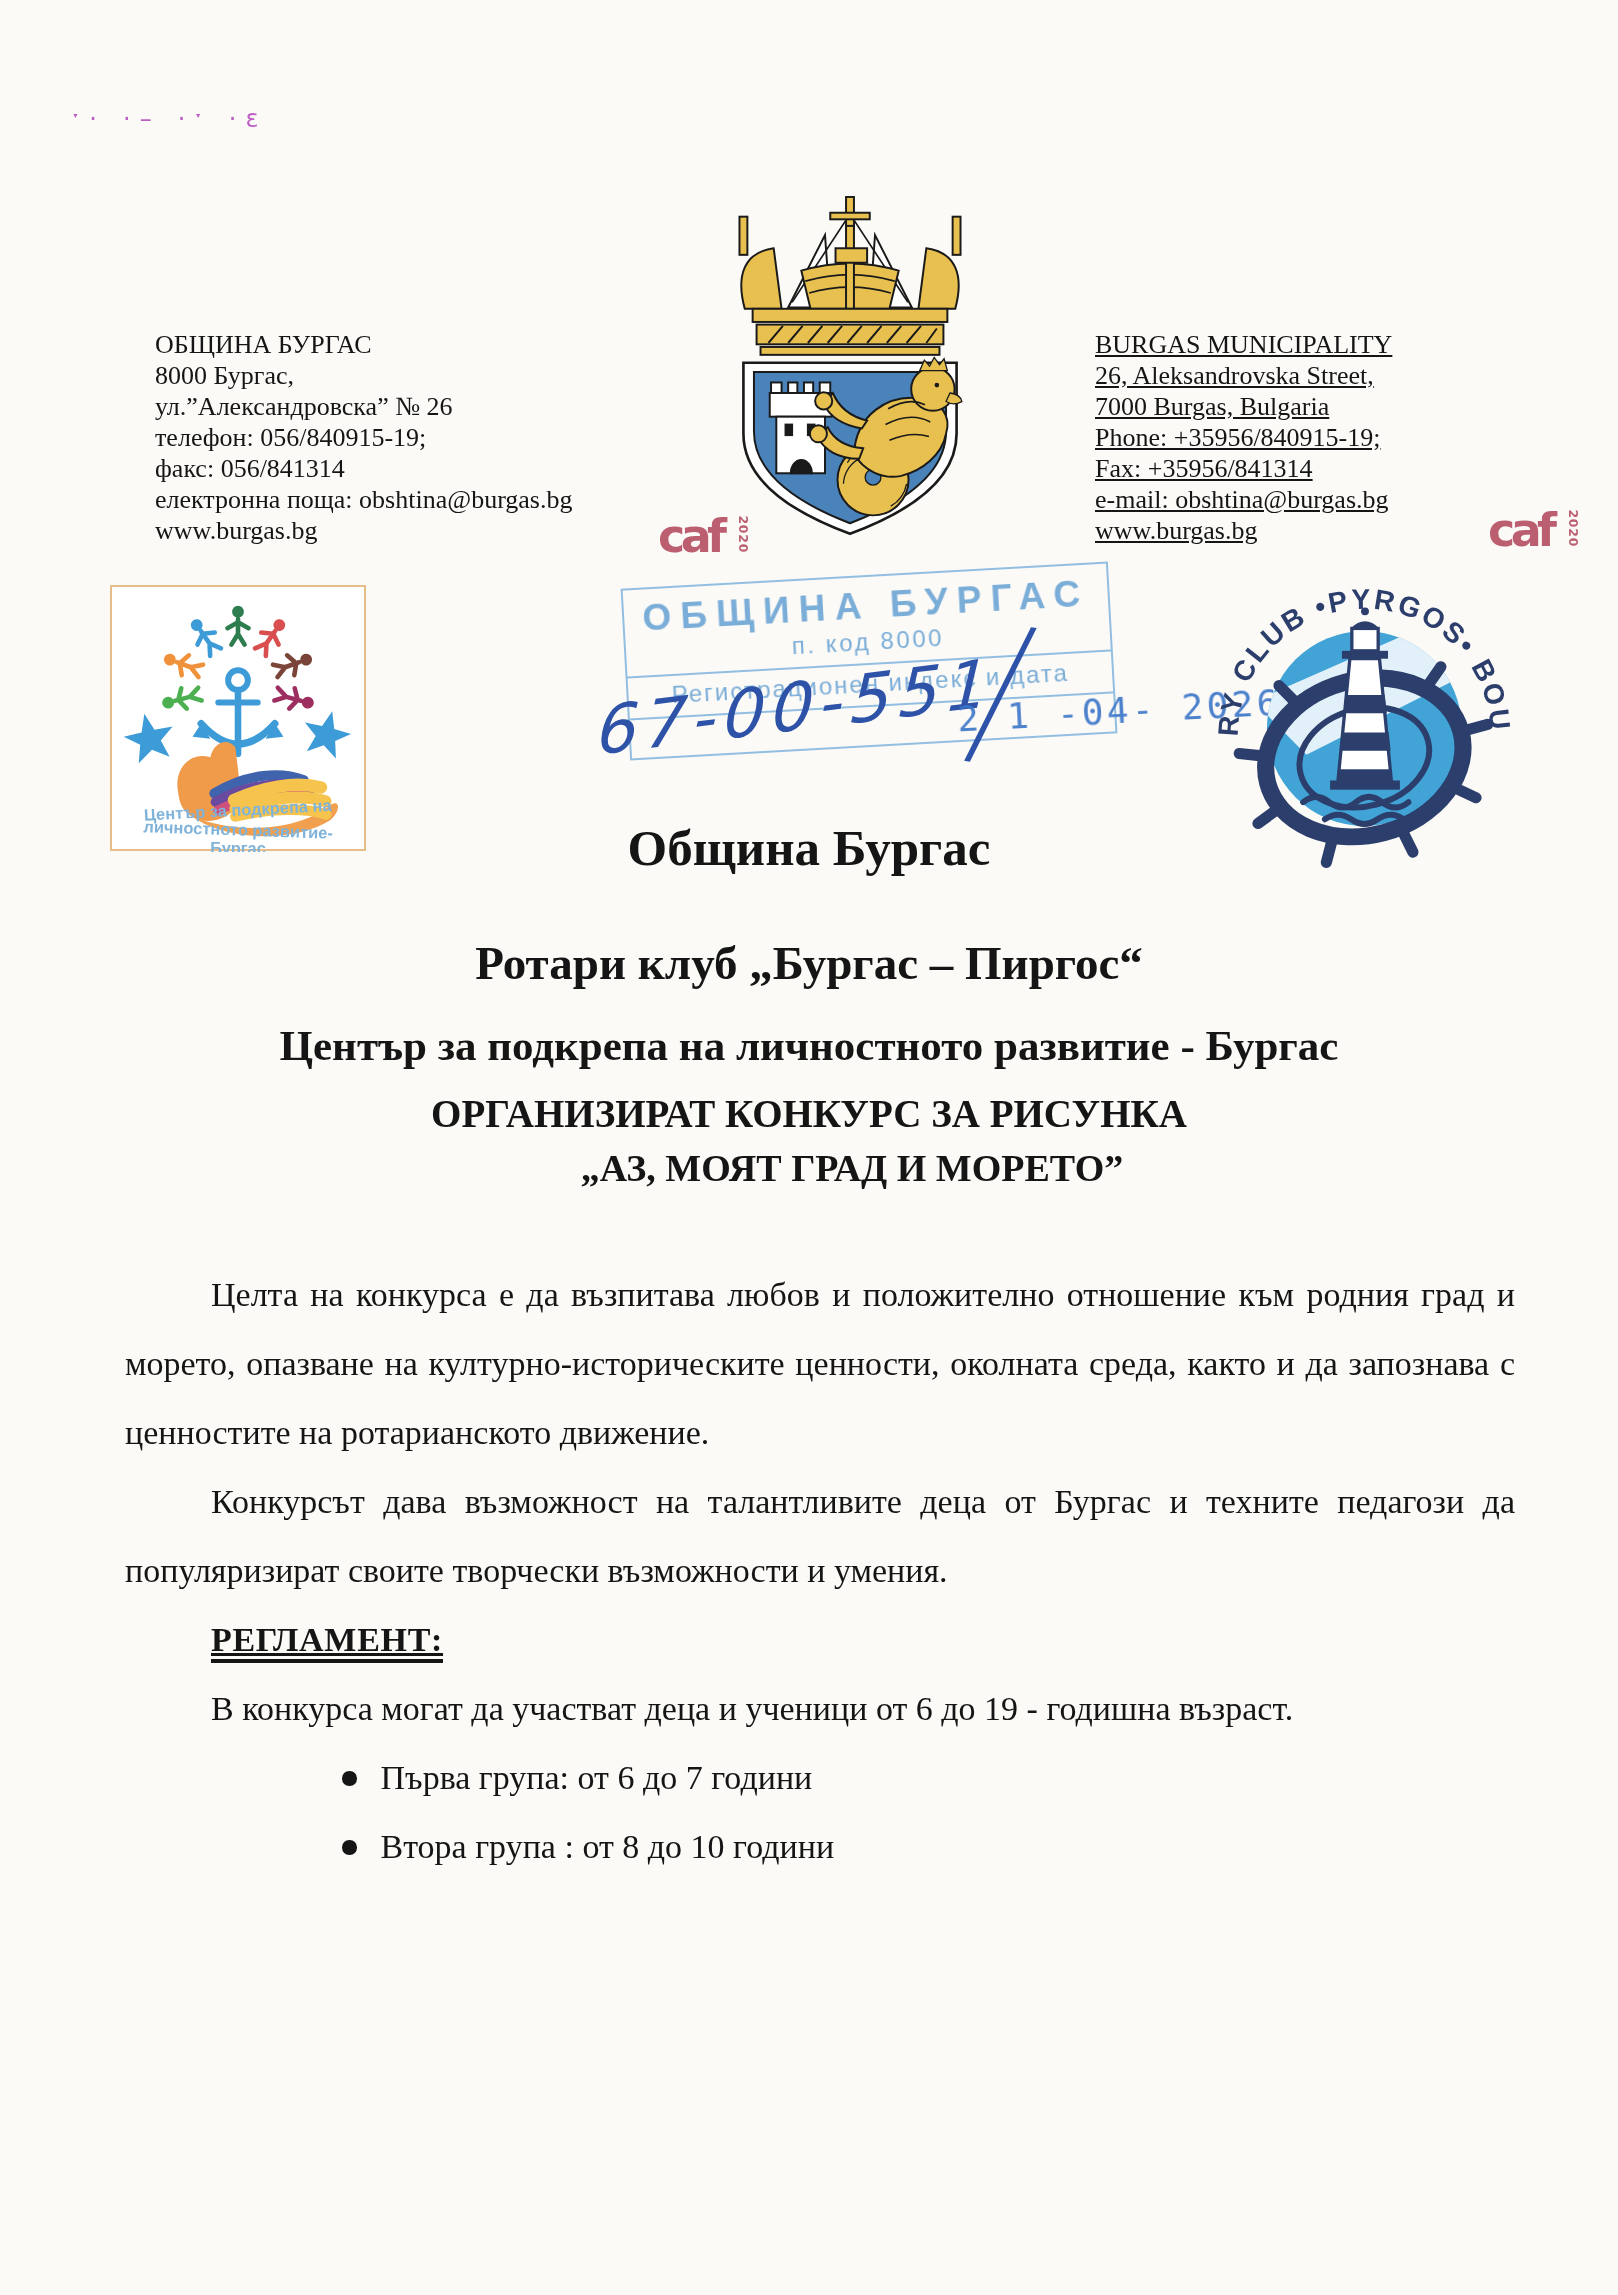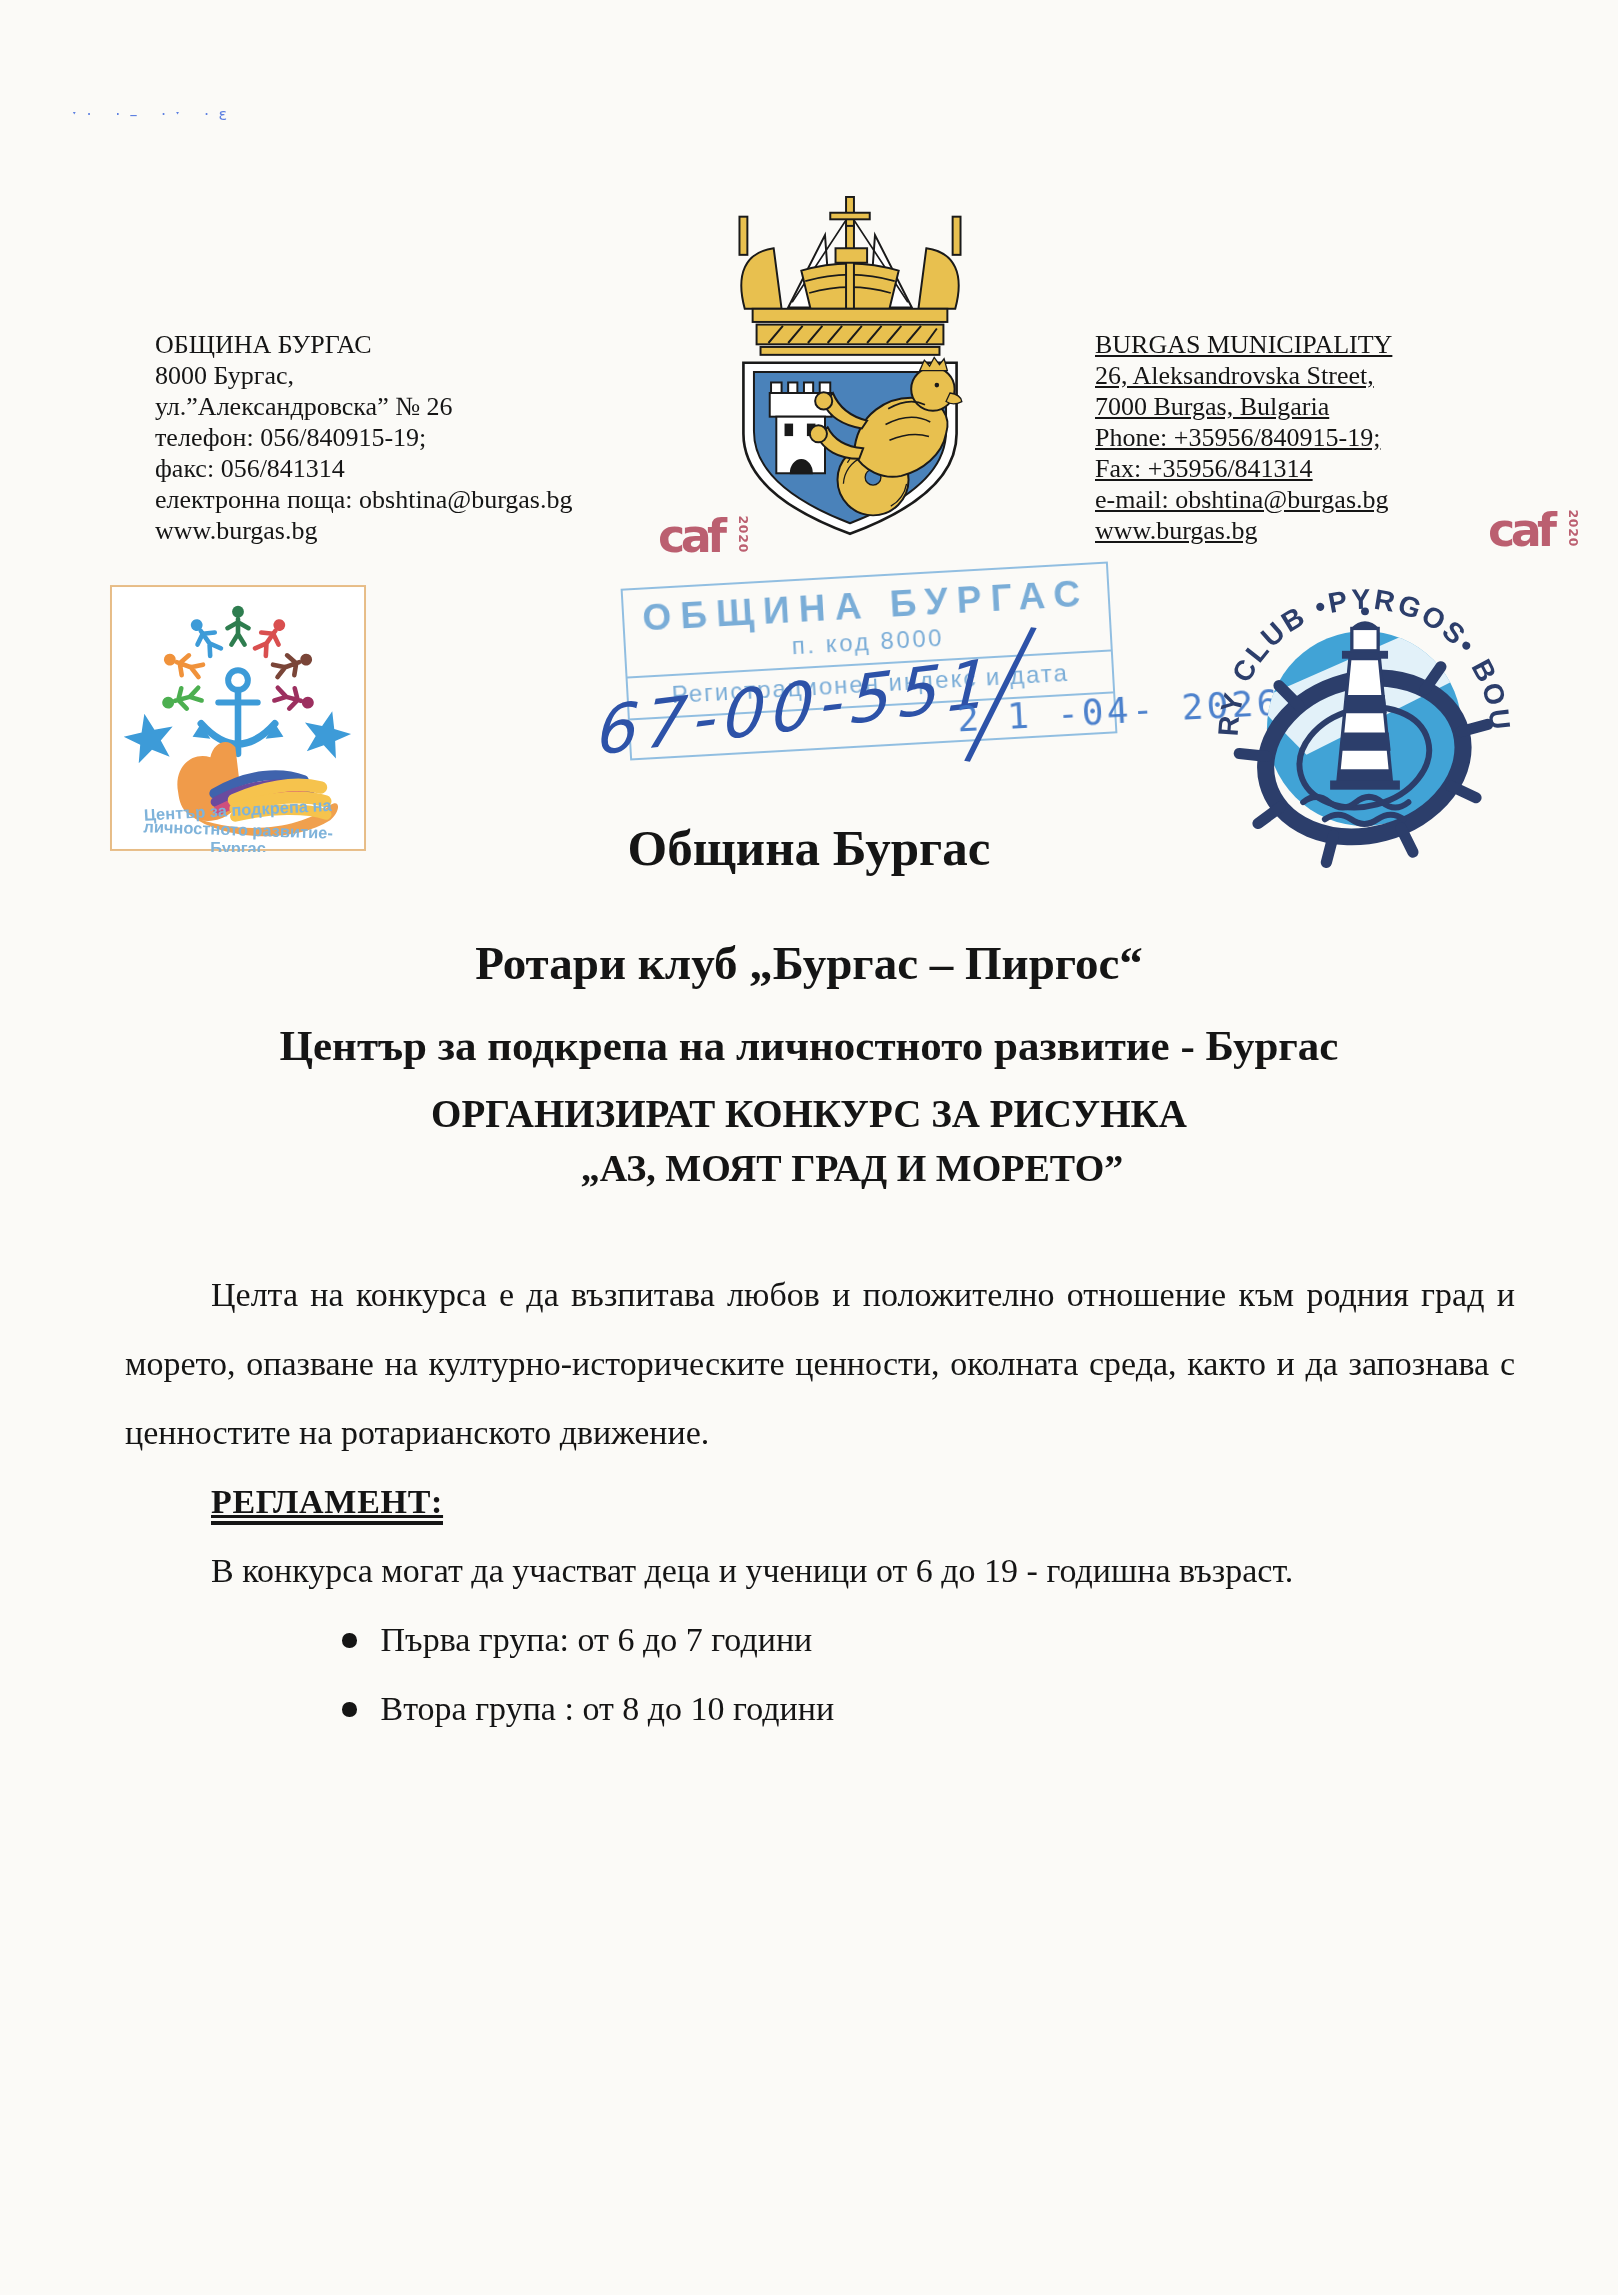--- a/index.html
+++ b/index.html
@@ -1,21 +1,21 @@
 <!DOCTYPE html>
 <html style="font-size:10.5px"><head>
 <meta charset="utf-8">
 <style>
   html,body{margin:0;padding:0;background:#9a9a9a;}
   .page{position:relative;width:1618px;height:2295px;margin:0 auto;background:#fbfaf7;
         font-family:"Liberation Serif",serif;color:#151515;overflow:hidden;}
 
   
   .artifact{position:absolute;left:72px;top:105px;font-family:"DejaVu Sans",sans-serif;
-            font-size:16px;color:#1d4ed8;opacity:.7;letter-spacing:9.2px;filter:blur(0.7px);}
+            font-size:24px;color:#a21caf;opacity:.7;letter-spacing:9.2px;filter:blur(0.7px);}
 
   
   .addr{position:absolute;top:329px;font-size:26px;line-height:31px;white-space:nowrap;}
   .addr-left{left:155px;}
   .addr-right{left:1095px;text-decoration:underline;}
   .addr span{display:block;}
 
   
   .caf{position:absolute;font-family:"DejaVu Sans",sans-serif;font-weight:bold;
        font-size:46px;letter-spacing:-4.6px;color:#b34a5e;opacity:.88;filter:blur(0.3px);line-height:1;}
@@ -270,20 +270,21 @@
   </svg>
 
   <div class="hx h1">Община Бургас</div>
   <div class="hx h2">Ротари клуб „Бургас – Пиргос“</div>
   <div class="hx h3">Център за подкрепа на личностното развитие - Бургас</div>
   <div class="hx h4">ОРГАНИЗИРАТ КОНКУРС ЗА РИСУНКА</div>
   <div class="hx h5">„АЗ, МОЯТ ГРАД И МОРЕТО”</div>
 
   <div class="docbody">
     <p>Целта на конкурса е да възпитава любов и положително отношение към родния град и морето, опазване на културно-историческите ценности, околната среда, както и да запознава с ценностите на ротарианското движение.</p>
+    <p>Конкурсът дава възможност на талантливите деца от Бургас и техните педагози да популяризират своите творчески възможности и умения.</p>
     <p class="reglament"><span>РЕГЛАМЕНТ:</span></p>
     <p class="ageline">В конкурса могат да участват деца и ученици от 6 до 19 - годишна възраст.</p>
     <div class="bullet">
         <span class="dot"></span>
         <span>Първа група: от 6 до 7 години</span>
       </div>
     <div class="bullet">
         <span class="dot"></span>
         <span>Втора група : от 8 до 10 години</span>
       </div>

